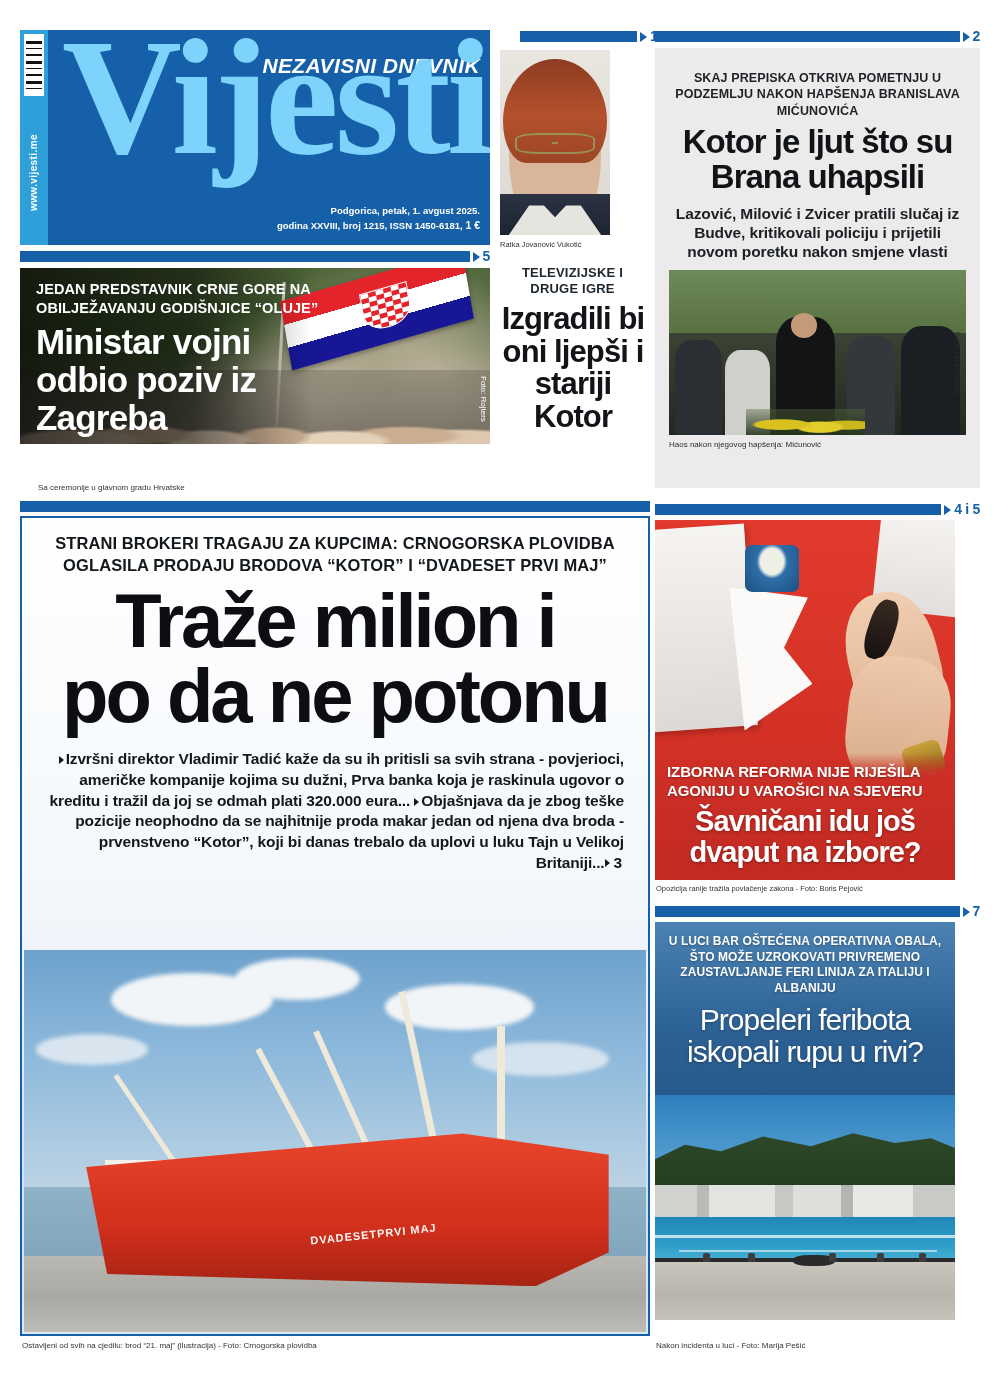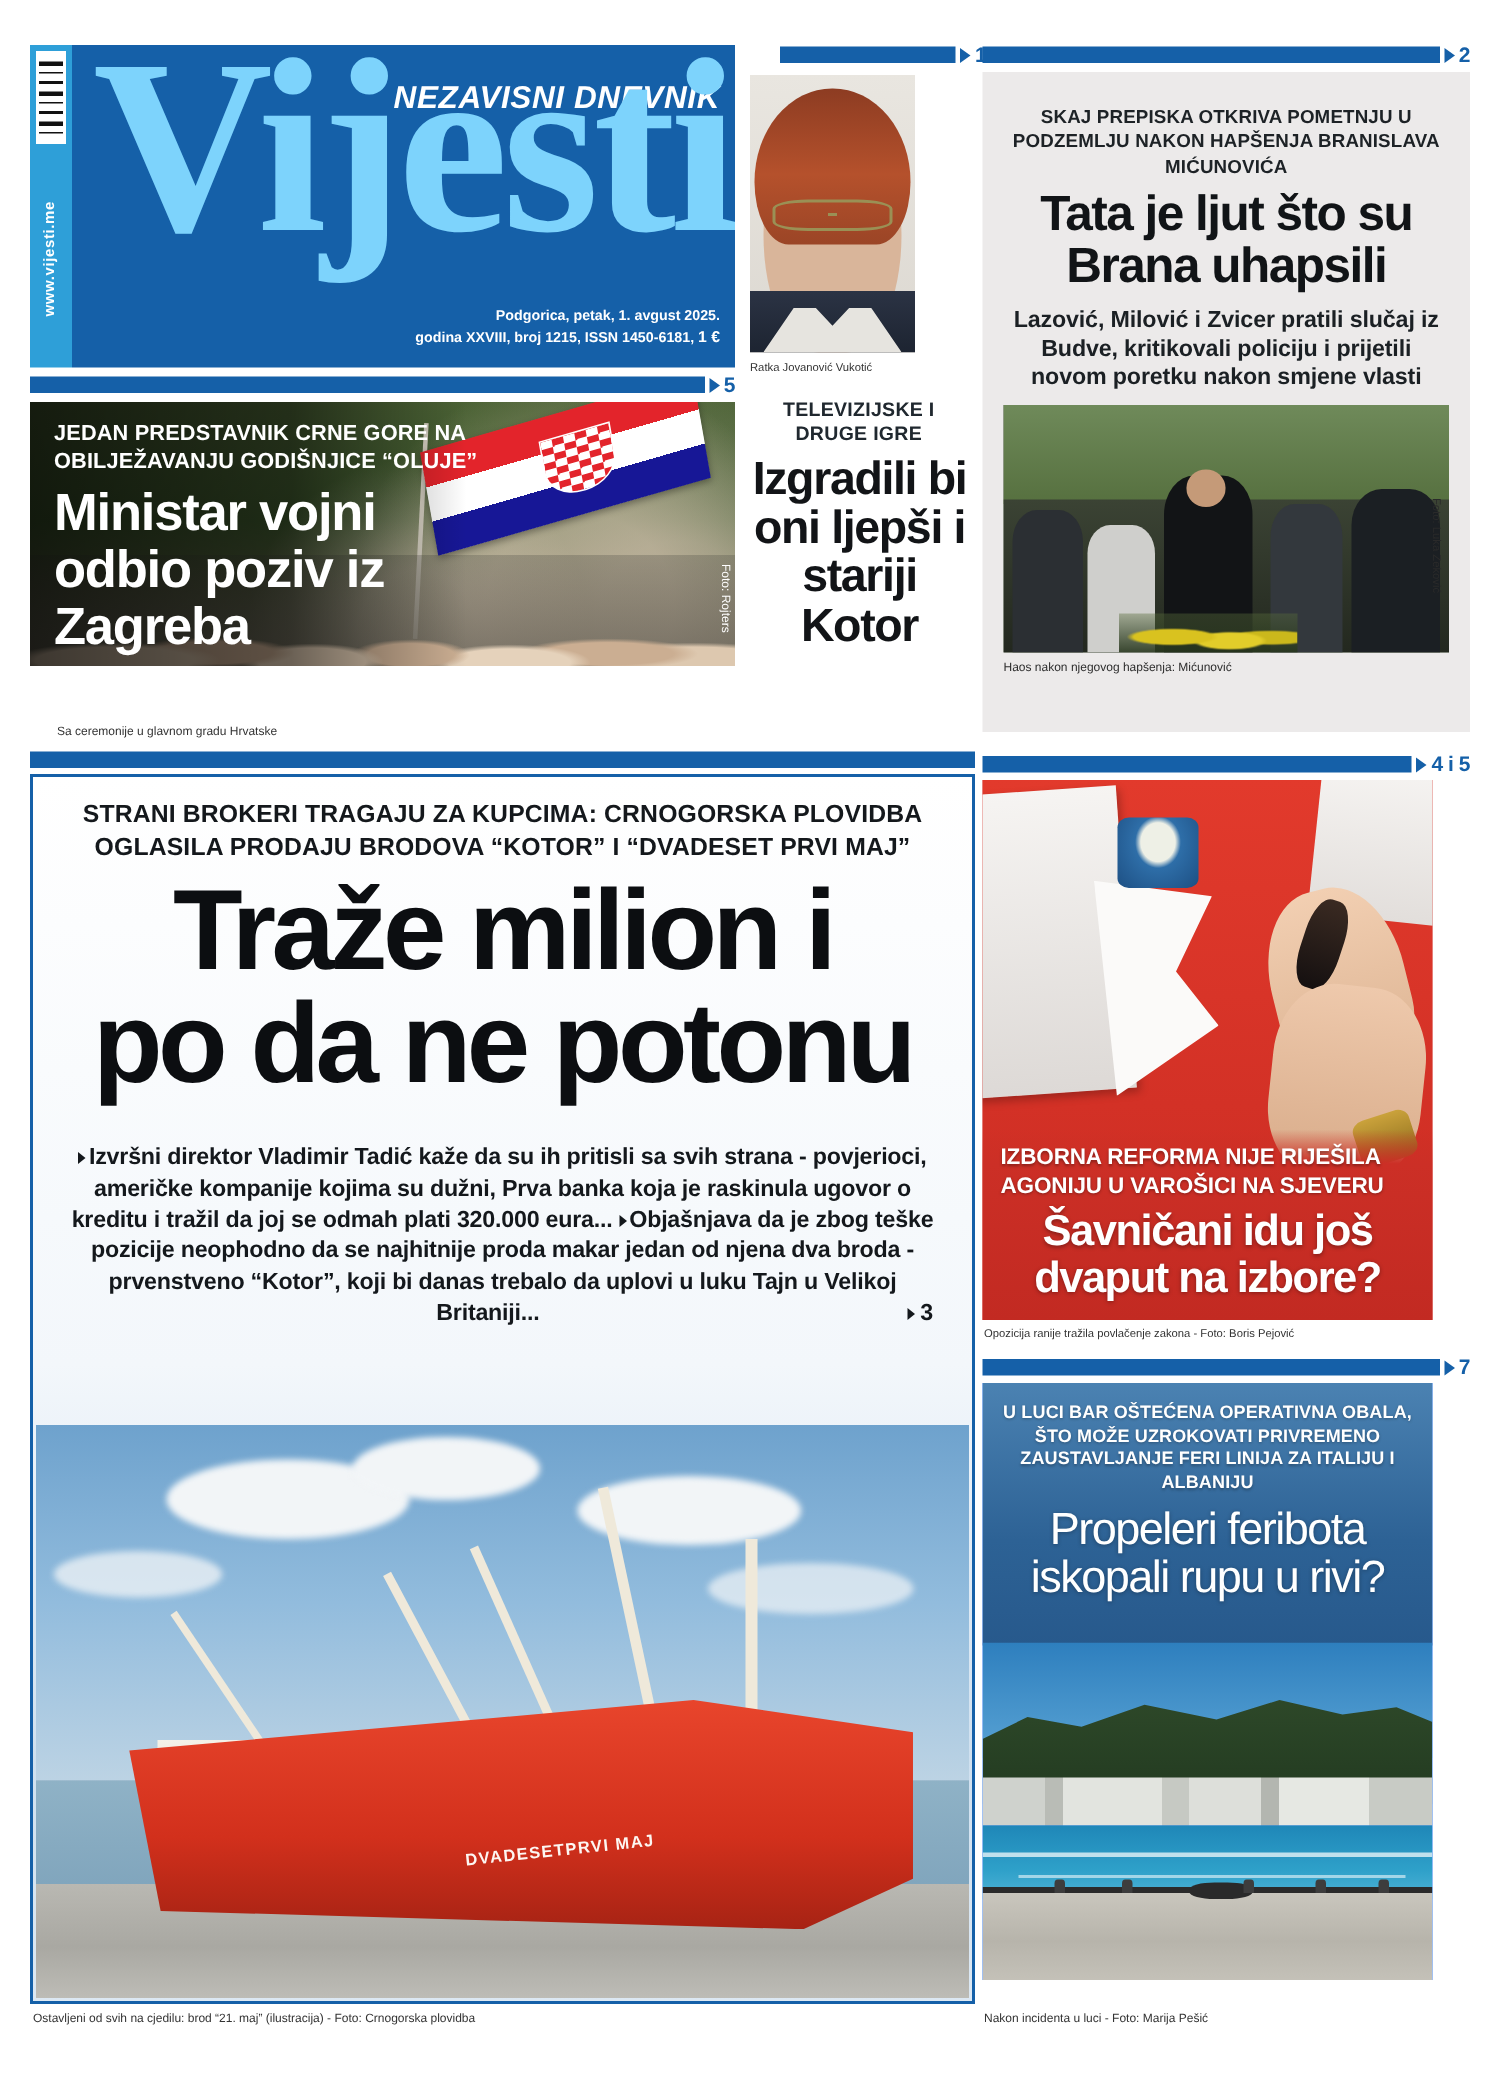--- a/index.html
+++ b/index.html
@@ -379,22 +379,22 @@
     font-size: 16.5px; font-weight: bold; color: #14181c;
     line-height: 1.34; letter-spacing: .1px;
   }
   .main-head {
     margin: 8px 10px 0 10px;
     text-align: center;
     font-size: 76px; font-weight: bold; color: #0c0e11;
     line-height: .98; letter-spacing: -3px;
   }
   .main-lead {
-    margin: 29px 24px 0 24px;
-    text-align: center;
+    margin: 16px 24px 0 24px;
+    text-align: right;
     font-size: 15.5px; font-weight: bold; color: #14181c;
     line-height: 1.34; letter-spacing: -0.15px;
   }
   .main-lead .tri-in {
     display: inline-block;
     width: 0; height: 0;
     border-left: 5px solid #14181c;
     border-top: 4px solid transparent;
     border-bottom: 4px solid transparent;
     margin-right: 2px;
@@ -724,21 +724,21 @@
   <div class="mid-head">Izgradili bi oni ljepši i stariji Kotor</div>
 
   <div class="refbar tr-ref">
     <div class="bar"></div>
     <div class="tri"></div>
     <div class="pg">2</div>
   </div>
 
   <div class="tr-box">
     <div class="tr-kicker">SKAJ PREPISKA OTKRIVA POMETNJU U PODZEMLJU NAKON HAPŠENJA BRANISLAVA MIĆUNOVIĆA</div>
-    <div class="tr-head">Tata je ljut što su Brana uhapsili</div>
+    <div class="tr-head">Kotor je ljut što su Brana uhapsili</div>
     <div class="tr-sub">Lazović, Milović i Zvicer pratili slučaj iz Budve, kritikovali policiju i prijetili novom poretku nakon smjene vlasti</div>
     <div class="tr-photo">
       <div class="bgtop"></div>
       <div class="bgbot"></div>
       <div class="p1"></div>
       <div class="p2"></div>
       <div class="p3"></div>
       <div class="p4"></div>
       <div class="p5"></div>
       <div class="face"></div>

